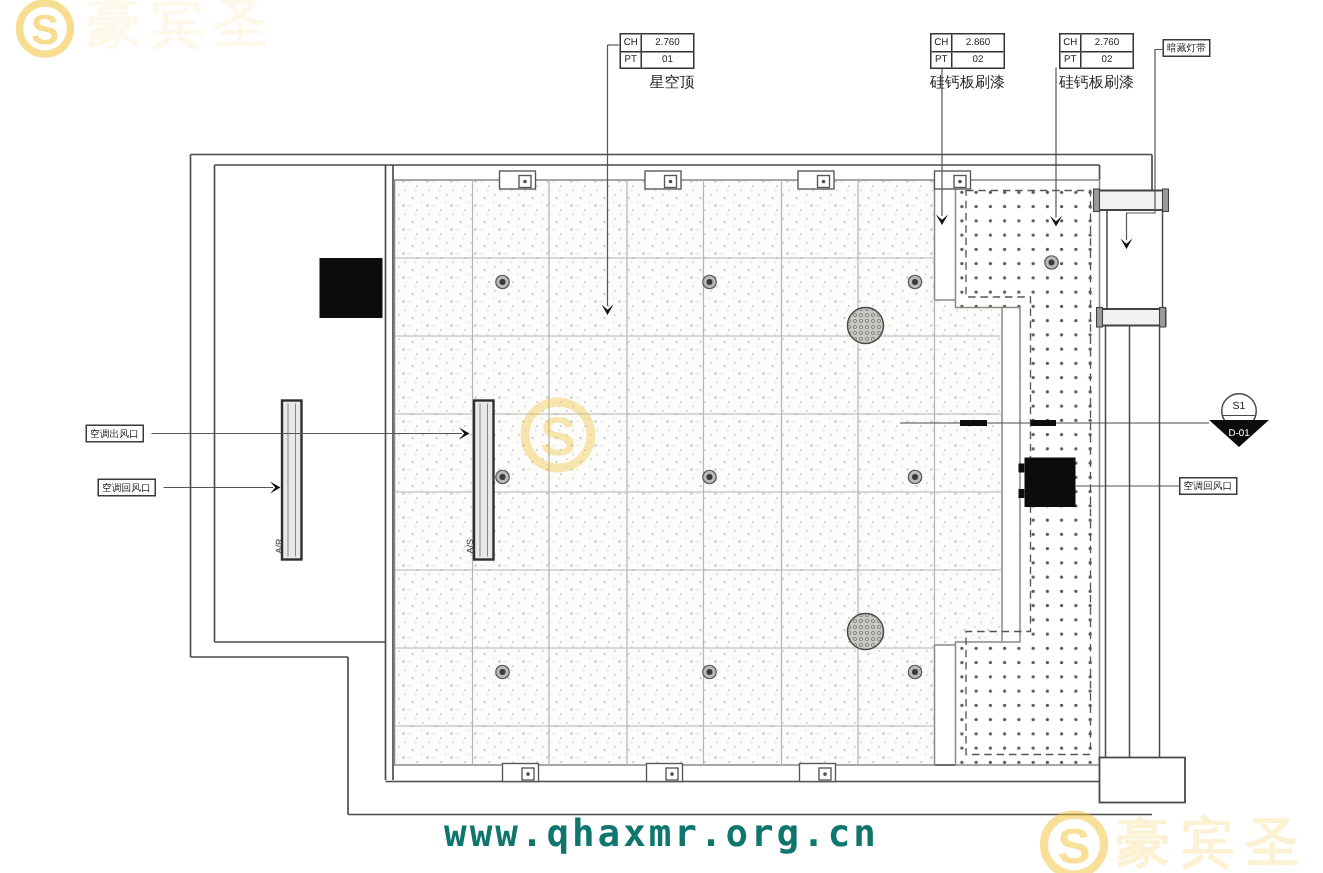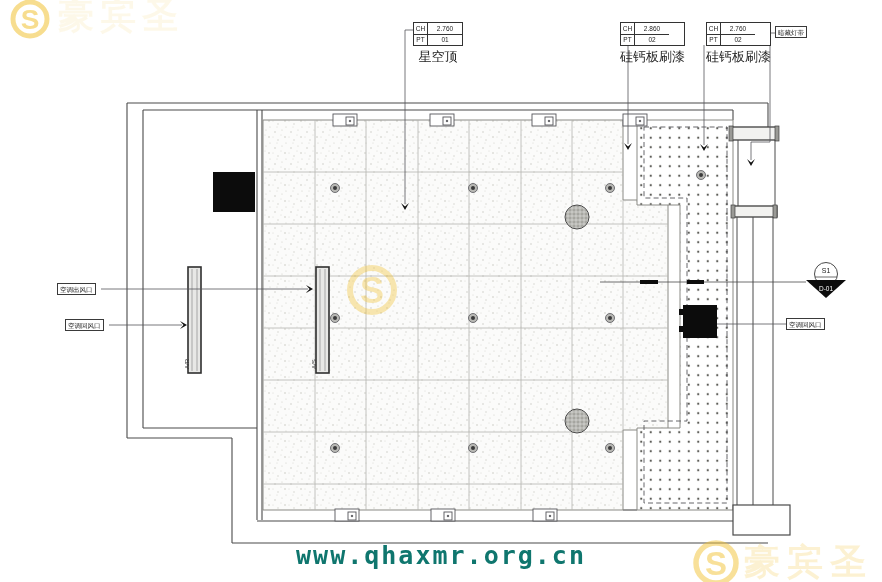--- a/index.html
+++ b/index.html
@@ -8,21 +8,21 @@
   .stage{position:absolute;inset:0;width:882px;height:582px;}
   svg.plan{position:absolute;left:0;top:0;}
   
   .box-label{position:absolute;border:1px solid #3a3a3a;background:#fff;color:#222;
              font-size:6.5px;line-height:1.15;padding:1.5px 2px;white-space:nowrap;z-index:5;}
   .tl{position:absolute;z-index:5;}
   .tl-table{display:grid;grid-template-columns:14px 34px;border:1px solid #333;background:#fff;}
   .tl-cell{font-size:6.5px;height:10.5px;display:flex;align-items:center;justify-content:center;color:#222;}
   .tl-cell.r{border-right:1px solid #333;}
   .tl-cell.b{border-bottom:1px solid #333;}
-  .tl-caption{font-size:13px;text-align:center;margin-top:2px;color:#222;white-space:nowrap;}
+  .tl-caption{font-size:10px;text-align:right;margin-top:2px;color:#222;white-space:nowrap;}
   .vent-label{position:absolute;font-size:6px;color:#333;white-space:nowrap;
               transform:rotate(-90deg);transform-origin:0 0;z-index:5;}
   
   .wm-domain{position:absolute;left:0;top:541px;width:882px;text-align:center;
              font-family:"DejaVu Sans Mono",monospace;font-weight:bold;font-size:25px;
              letter-spacing:2px;color:#0f766e;z-index:6;}
   .wm-chars{position:absolute;color:#f2c335;font-weight:bold;white-space:nowrap;z-index:1;
             font-family:"DejaVu Sans",sans-serif;}
   .wm-chars.tl-corner{left:58px;top:-8px;font-size:36px;letter-spacing:6px;opacity:.10;}
   .wm-chars.br-corner{left:744px;top:538px;font-size:36px;letter-spacing:7px;opacity:.22;}

